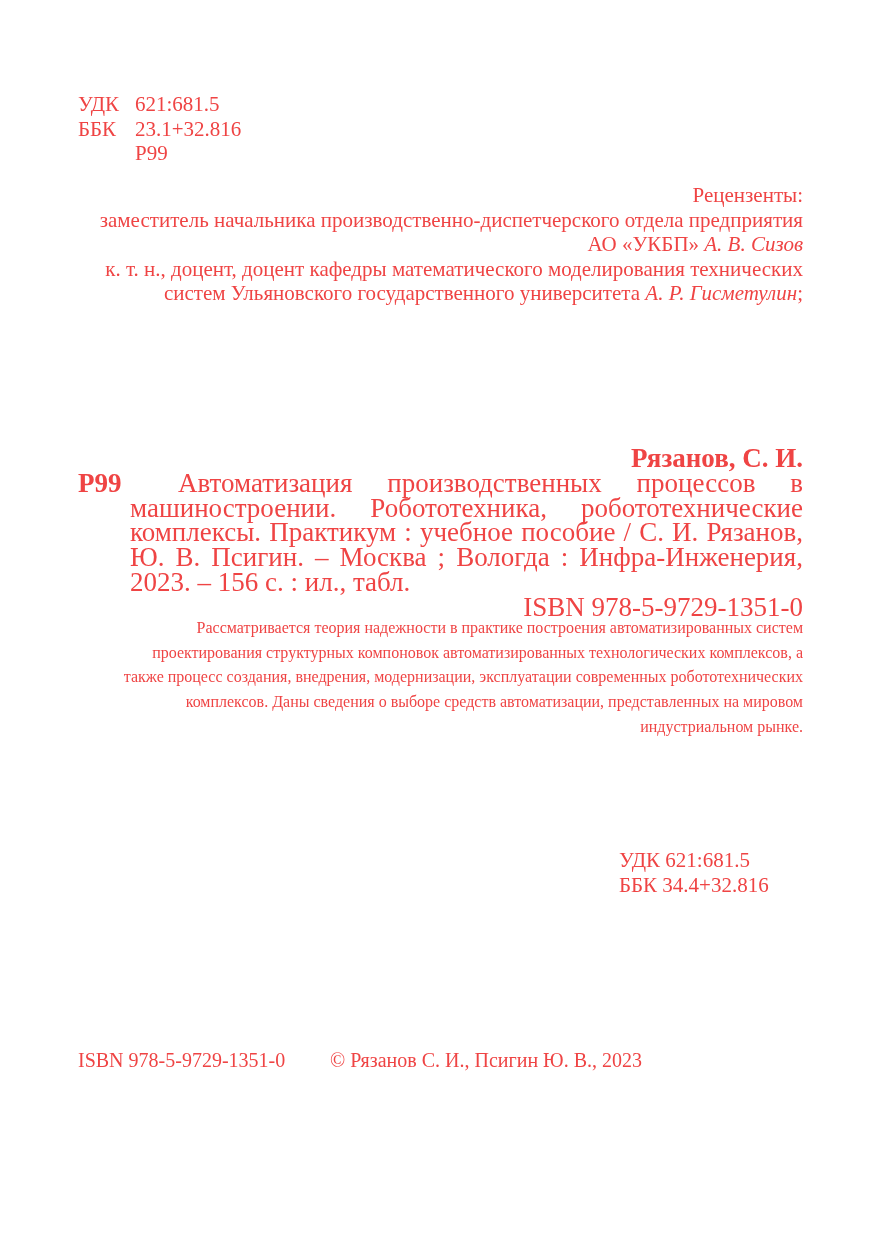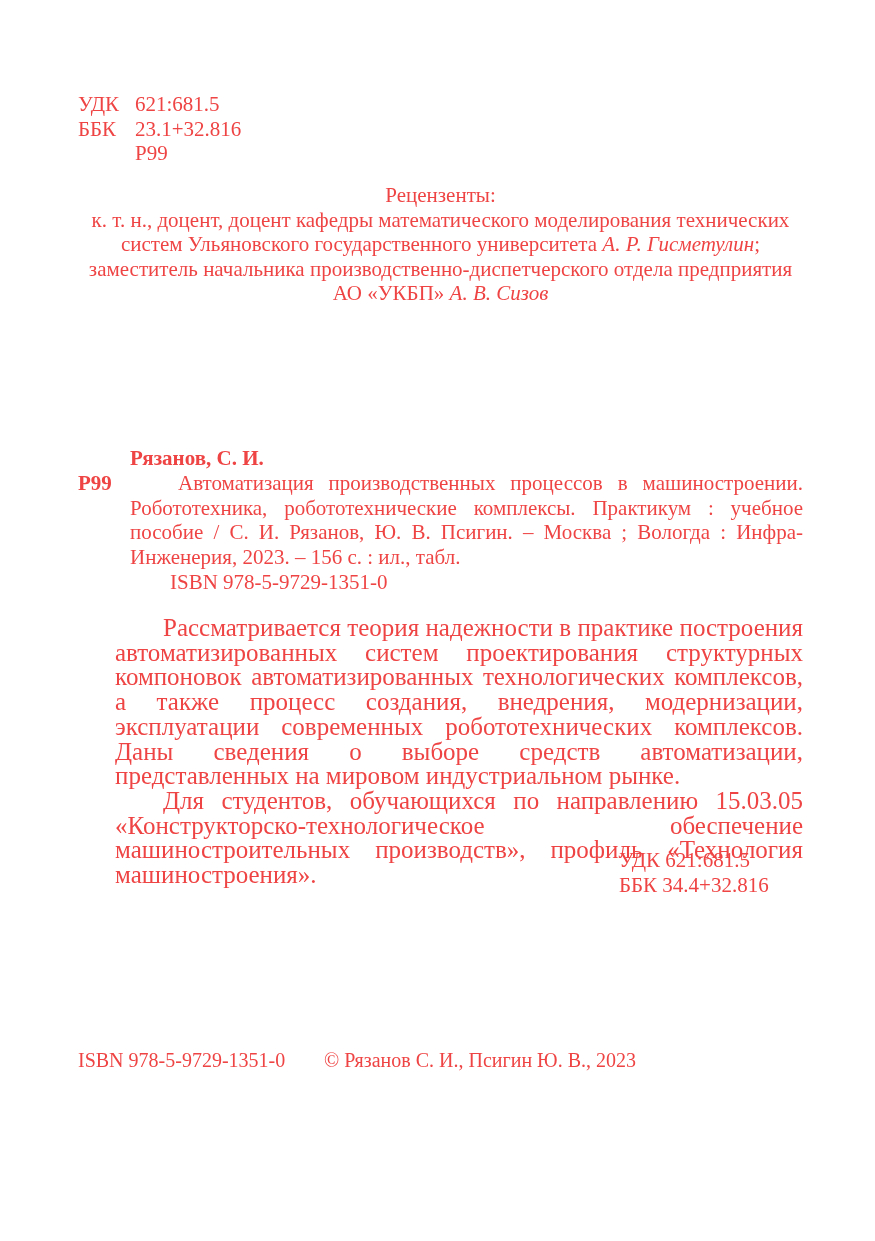--- a/index.html
+++ b/index.html
@@ -9,21 +9,21 @@
   }
   .page {
     position: relative;
     width: 875px;
     height: 1241px;
     background: #ffffff;
     color: #ef4444;
     font-family: "Liberation Serif", "DejaVu Serif", serif;
     overflow: hidden;
   }
-  p { margin: 0; }
+  p { margin: 0; text-align: right; }
 
   
   .codes-top {
     position: absolute;
     left: 78px;
     top: 92px;
     font-size: 21px;
     line-height: 24.5px;
     white-space: nowrap;
   }
@@ -43,21 +43,21 @@
     line-height: 24.5px;
   }
   .rev-name { font-style: italic; }
 
   
   .catalog {
     position: absolute;
     left: 130px;
     top: 446px;
     width: 673px;
-    font-size: 21px;
+    font-size: 27px;
     line-height: 24.8px;
   }
   .catalog-author { font-weight: bold; }
   .catalog-body { position: relative; }
   .catalog-code {
     position: absolute;
     left: -52px;
     top: 0;
     font-weight: bold;
   }
@@ -66,21 +66,21 @@
     text-indent: 48px;
   }
   .catalog-isbn { margin-left: 40px; }
 
   
   .annotation {
     position: absolute;
     left: 115px;
     top: 616px;
     width: 688px;
-    font-size: 25px;
+    font-size: 16px;
     line-height: 24.7px;
     text-align: justify;
   }
   .annotation p { text-indent: 48px; }
 
   
   .codes-bottom {
     position: absolute;
     left: 619px;
     top: 848px;
@@ -99,21 +99,21 @@
     line-height: 22.5px;
   }
   .footer-isbn {
     position: absolute;
     left: 0;
     top: 0;
     white-space: nowrap;
   }
   .footer-copy {
     position: absolute;
-    left: 246px;
+    left: 252px;
     top: 0;
     white-space: nowrap;
   }
 </style>
 </head>
 <body>
 
 <div class="page">
 
   <div class="codes-top">
@@ -123,36 +123,35 @@
     <div>
       <span class="code-label">ББК</span><span class="code-value">23.1+32.816</span>
     </div>
     <div>
       <span class="code-label"></span><span class="code-value">Р99</span>
     </div>
   </div>
 
   <div class="reviewers">
     <p class="rev-heading">Рецензенты:</p>
+    <p class="rev-entry"><span>заместитель начальника производственно-диспетчерского отдела предприятия АО «УКБП» </span><span class="rev-name">А. В. Сизов</span><span></span></p>
     <p class="rev-entry"><span>к. т. н., доцент, доцент кафедры математического моделирования технических систем Ульяновского государственного университета </span><span class="rev-name">А. Р. Гисметулин</span><span>;</span></p>
-    <p class="rev-entry"><span>заместитель начальника производственно-диспетчерского отдела предприятия АО «УКБП» </span><span class="rev-name">А. В. Сизов</span><span></span></p>
   </div>
 
   <div class="catalog">
     <p class="catalog-author">Рязанов, С. И.</p>
     <div class="catalog-body">
       <span class="catalog-code">Р99</span>
       <p class="catalog-desc">Автоматизация производственных процессов в машиностроении. Робототехника, робототехнические комплексы. Практикум : учебное пособие / С. И. Рязанов, Ю. В. Псигин. – Москва ; Вологда : Инфра-Инженерия, 2023. – 156 с. : ил., табл.</p>
       <p class="catalog-isbn">ISBN 978-5-9729-1351-0</p>
     </div>
   </div>
 
   <div class="annotation">
     <p>Рассматривается теория надежности в практике построения автоматизированных систем проектирования структурных компоновок автоматизированных технологических комплексов, а также процесс создания, внедрения, модернизации, эксплуатации современных робототехнических комплексов. Даны сведения о выборе средств автоматизации, представленных на мировом индустриальном рынке.</p>
-    <p>Для студентов, обучающихся по направлению 15.03.05 «Конструкторско-технологическое обеспечение машиностроительных производств», профиль «Технология машиностроения».</p>
   </div>
 
   <div class="codes-bottom">
     <div>УДК 621:681.5</div>
     <div>ББК 34.4+32.816</div>
   </div>
 
   <div class="footer">
     <div class="footer-isbn">ISBN 978-5-9729-1351-0</div>
     <div class="footer-copy">

